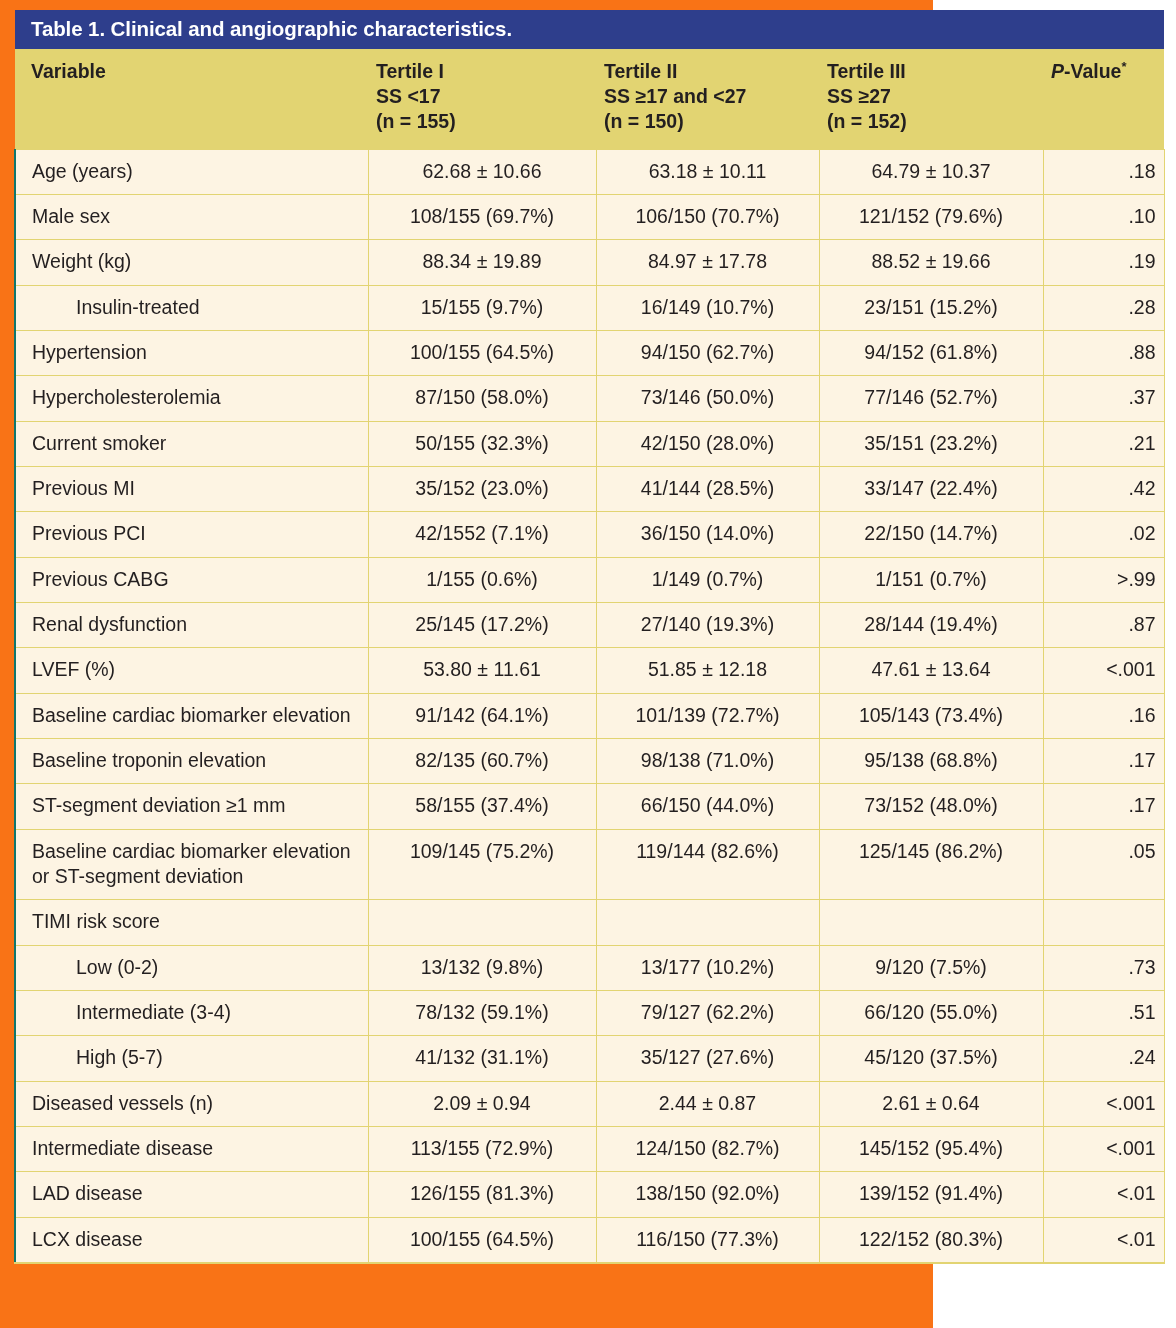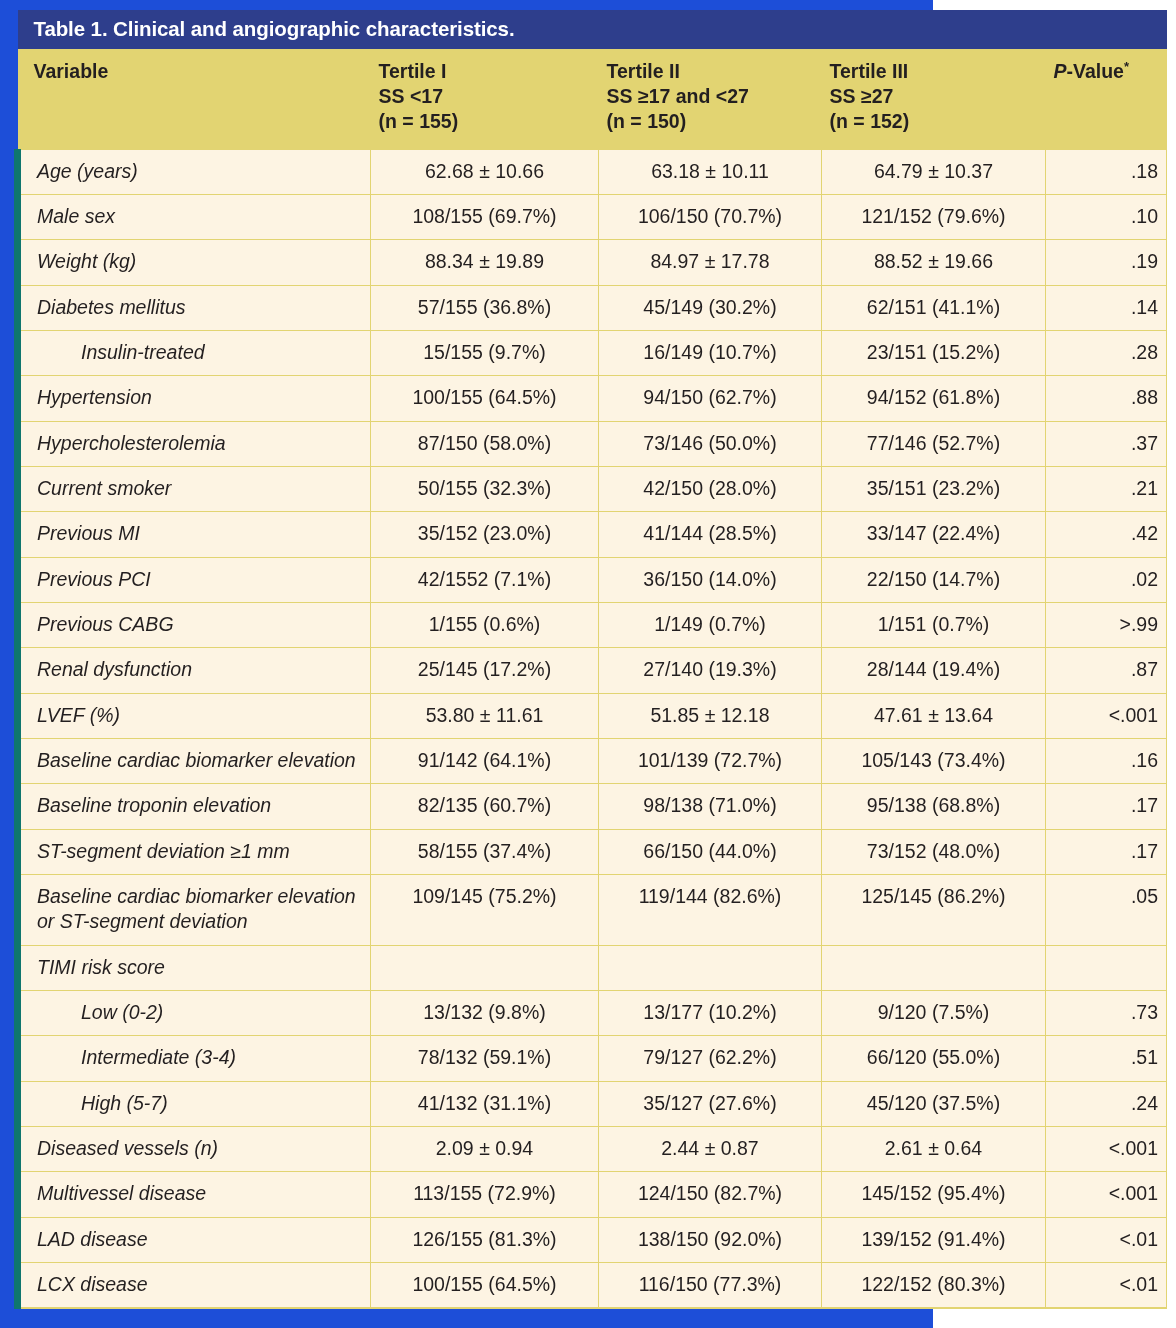--- a/index.html
+++ b/index.html
@@ -12,21 +12,21 @@
     height: 1328px;
     font-family: "Liberation Sans", sans-serif;
     color: #231f20;
     overflow: hidden;
   }
   .page {
     width: 933px;
     height: 1328px;
     box-sizing: border-box;
     padding: 10px 13px 10px 14px;
-    background: #1d4ed8;
+    background: #f97316;
   }
   table.tbl {
     width: 1149px;
     border-collapse: collapse;
     table-layout: fixed;
   }
   
   .title-bar td {
     background: #2e3e8c;
     color: #ffffff;
@@ -83,21 +83,21 @@
   tbody td.val {
     text-align: center;
   }
   tbody td.p {
     text-align: right;
   }
   tbody tr.indent td.var {
     padding-left: 60px;
   }
   
-  table.tbl tbody tr td:first-child { border-left: 7px solid #0f766e; font-style: italic; }
+  table.tbl tbody tr td:first-child { border-left: 2px solid #0f766e; }
   table.tbl tbody tr td:last-child  { border-right: 1px solid #e2d472; }
   table.tbl tbody tr:last-child td  { border-bottom: 2px solid #e2d472; }
 </style>
 </head>
 <body>
 
 <div class="page">
   <table class="tbl">
     <colgroup>
       <col style="width:353px">
@@ -147,27 +147,20 @@
           <td class="val">121/152 (79.6%)</td>
           <td class="p">.10</td>
         </tr>
         <tr>
           <td class="var">Weight (kg)</td>
           <td class="val">88.34 ± 19.89</td>
           <td class="val">84.97 ± 17.78</td>
           <td class="val">88.52 ± 19.66</td>
           <td class="p">.19</td>
         </tr>
-        <tr>
-          <td class="var">Diabetes mellitus</td>
-          <td class="val">57/155 (36.8%)</td>
-          <td class="val">45/149 (30.2%)</td>
-          <td class="val">62/151 (41.1%)</td>
-          <td class="p">.14</td>
-        </tr>
         <tr class="indent">
           <td class="var">Insulin-treated</td>
           <td class="val">15/155 (9.7%)</td>
           <td class="val">16/149 (10.7%)</td>
           <td class="val">23/151 (15.2%)</td>
           <td class="p">.28</td>
         </tr>
         <tr>
           <td class="var">Hypertension</td>
           <td class="val">100/155 (64.5%)</td>
@@ -281,21 +274,21 @@
           <td class="p">.24</td>
         </tr>
         <tr>
           <td class="var">Diseased vessels (n)</td>
           <td class="val">2.09 ± 0.94</td>
           <td class="val">2.44 ± 0.87</td>
           <td class="val">2.61 ± 0.64</td>
           <td class="p">&lt;.001</td>
         </tr>
         <tr>
-          <td class="var">Multivessel disease</td>
+          <td class="var">Intermediate disease</td>
           <td class="val">113/155 (72.9%)</td>
           <td class="val">124/150 (82.7%)</td>
           <td class="val">145/152 (95.4%)</td>
           <td class="p">&lt;.001</td>
         </tr>
         <tr>
           <td class="var">LAD disease</td>
           <td class="val">126/155 (81.3%)</td>
           <td class="val">138/150 (92.0%)</td>
           <td class="val">139/152 (91.4%)</td>

